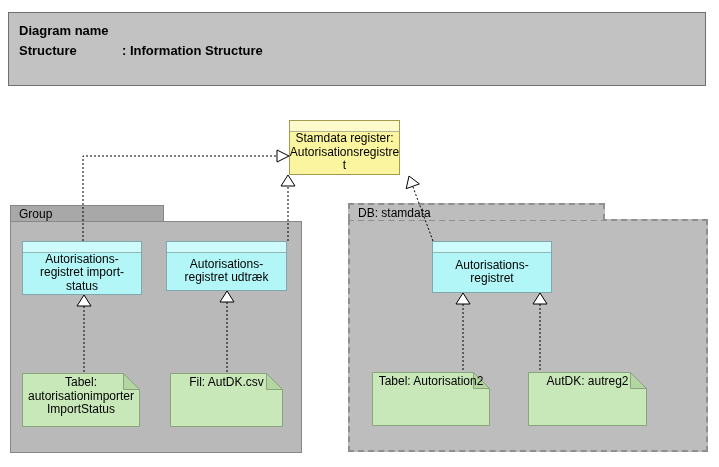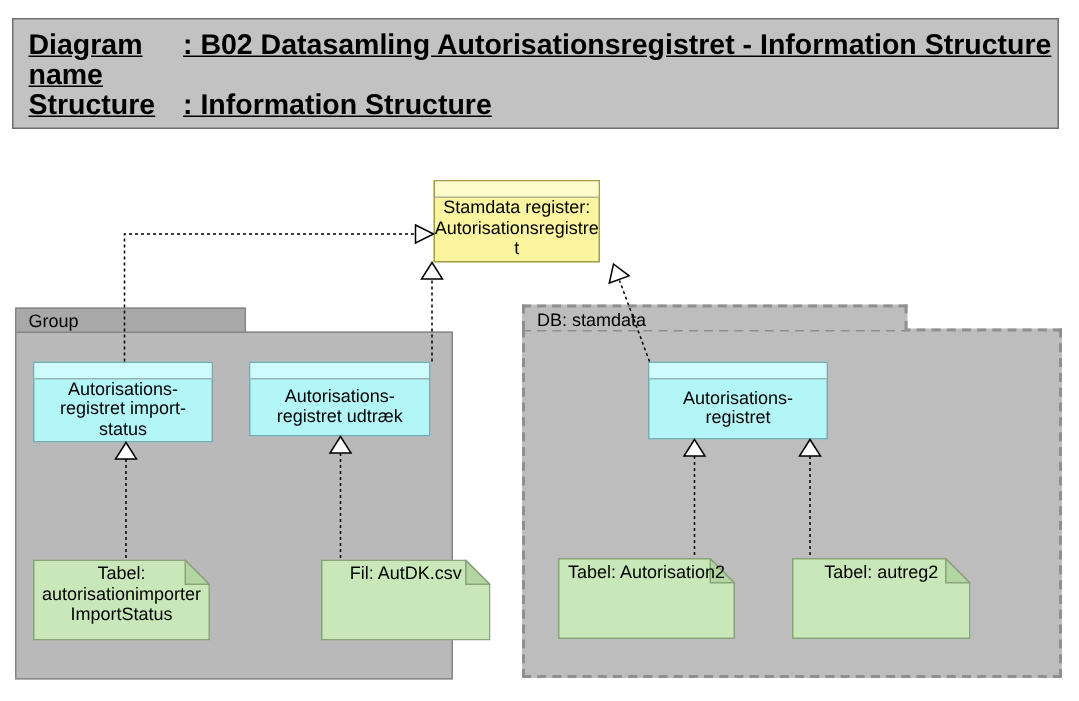--- a/index.html
+++ b/index.html
@@ -10,21 +10,21 @@
   }
   #canvas{position:absolute;inset:0;}
 
   
   .title-box{
     position:absolute;left:8px;top:12px;width:698px;height:74px;
     background:#c2c2c2;border:1px solid #6f6f6f;
     padding:8px 0 0 10px;box-sizing:border-box;
   }
   .title-row{display:grid;grid-template-columns:103px 1fr;
-    font-size:19px;font-weight:bold;line-height:20px;text-decoration:underline;}
+    font-size:13px;font-weight:bold;line-height:20px;}
 
   
   .folder-tab{position:absolute;box-sizing:border-box;font-size:12px;line-height:16px;padding-left:8px;}
   .folder-body{position:absolute;box-sizing:border-box;}
   .group-tab{left:10px;top:205px;width:154px;height:17px;background:#a8a8a8;border:1px solid #878787;}
   .group-body{left:10px;top:221px;width:292px;height:232px;background:#b9b9b9;border:1px solid #878787;}
   .db-tab{left:348px;top:203px;width:257px;height:17px;background:#bdbdbd;
     border:2px dashed #8f8f8f;border-bottom:none;}
   .db-body{left:348px;top:219px;width:360px;height:233px;background:#bdbdbd;border:2px dashed #8f8f8f;}
 
@@ -47,38 +47,37 @@
   .cyan-c{left:432px;top:241px;width:120px;height:52px;}
 
   
   .note{position:absolute;}
   .note svg{position:absolute;left:0;top:0;}
   .note-label{
     position:absolute;left:2px;right:2px;top:3px;
     text-align:center;font-size:12px;line-height:13.5px;white-space:pre-line;
   }
   .note-1{left:22px;top:373px;width:118px;height:56px;}
-  .note-2{left:170px;top:373px;width:113px;height:54px;margin-left:44px;}
+  .note-2{left:170px;top:373px;width:113px;height:54px;}
   .note-3{left:372px;top:372px;width:118px;height:38px;}
   .note-4{left:528px;top:372px;width:119px;height:54px;}
 
   
   #connectors{position:absolute;left:0;top:0;pointer-events:none;}
   .conn{stroke:#000;stroke-width:1;fill:none;stroke-dasharray:2 2;}
   .arrowhead{fill:#ffffff;stroke:#000;stroke-width:1;}
 </style>
 </head>
 <body>
 
 <div id="canvas">
 
   <div class="title-box">
     <div class="title-row">
       <span>Diagram name</span>
-      <span>: B02 Datasamling Autorisationsregistret - Information Structure</span>
     </div>
     <div class="title-row">
       <span>Structure</span>
       <span>: Information Structure</span>
     </div>
   </div>
 
   <div class="folder-body group-body"></div>
   <div class="folder-tab group-tab">
     <span>Group</span>
@@ -137,21 +136,21 @@
       <polygon points="101.5,0.5 117.5,16.5 101.5,16.5" fill="#b2d5a2" stroke="#8aa37a"></polygon>
     </svg>
     <div class="note-label">Tabel: Autorisation2</div>
   </div>
 
   <div class="note note-4">
     <svg width="119" height="54">
       <polygon points="0.5,0.5 102.5,0.5 118.5,16.5 118.5,53.5 0.5,53.5" fill="#c9e8b9" stroke="#8aa37a"></polygon>
       <polygon points="102.5,0.5 118.5,16.5 102.5,16.5" fill="#b2d5a2" stroke="#8aa37a"></polygon>
     </svg>
-    <div class="note-label">Tabel: autreg2</div>
+    <div class="note-label">AutDK: autreg2</div>
   </div>
 
   <svg id="connectors" width="719" height="467">
 
     <path class="conn" d="M 83 241 L 83 156 L 277 156"></path>
     <polygon class="arrowhead" points="289,156 277,150 277,162"></polygon>
 
     <path class="conn" d="M 288 241 L 288 186"></path>
     <polygon class="arrowhead" points="288,175 281,186 295,186"></polygon>
 

